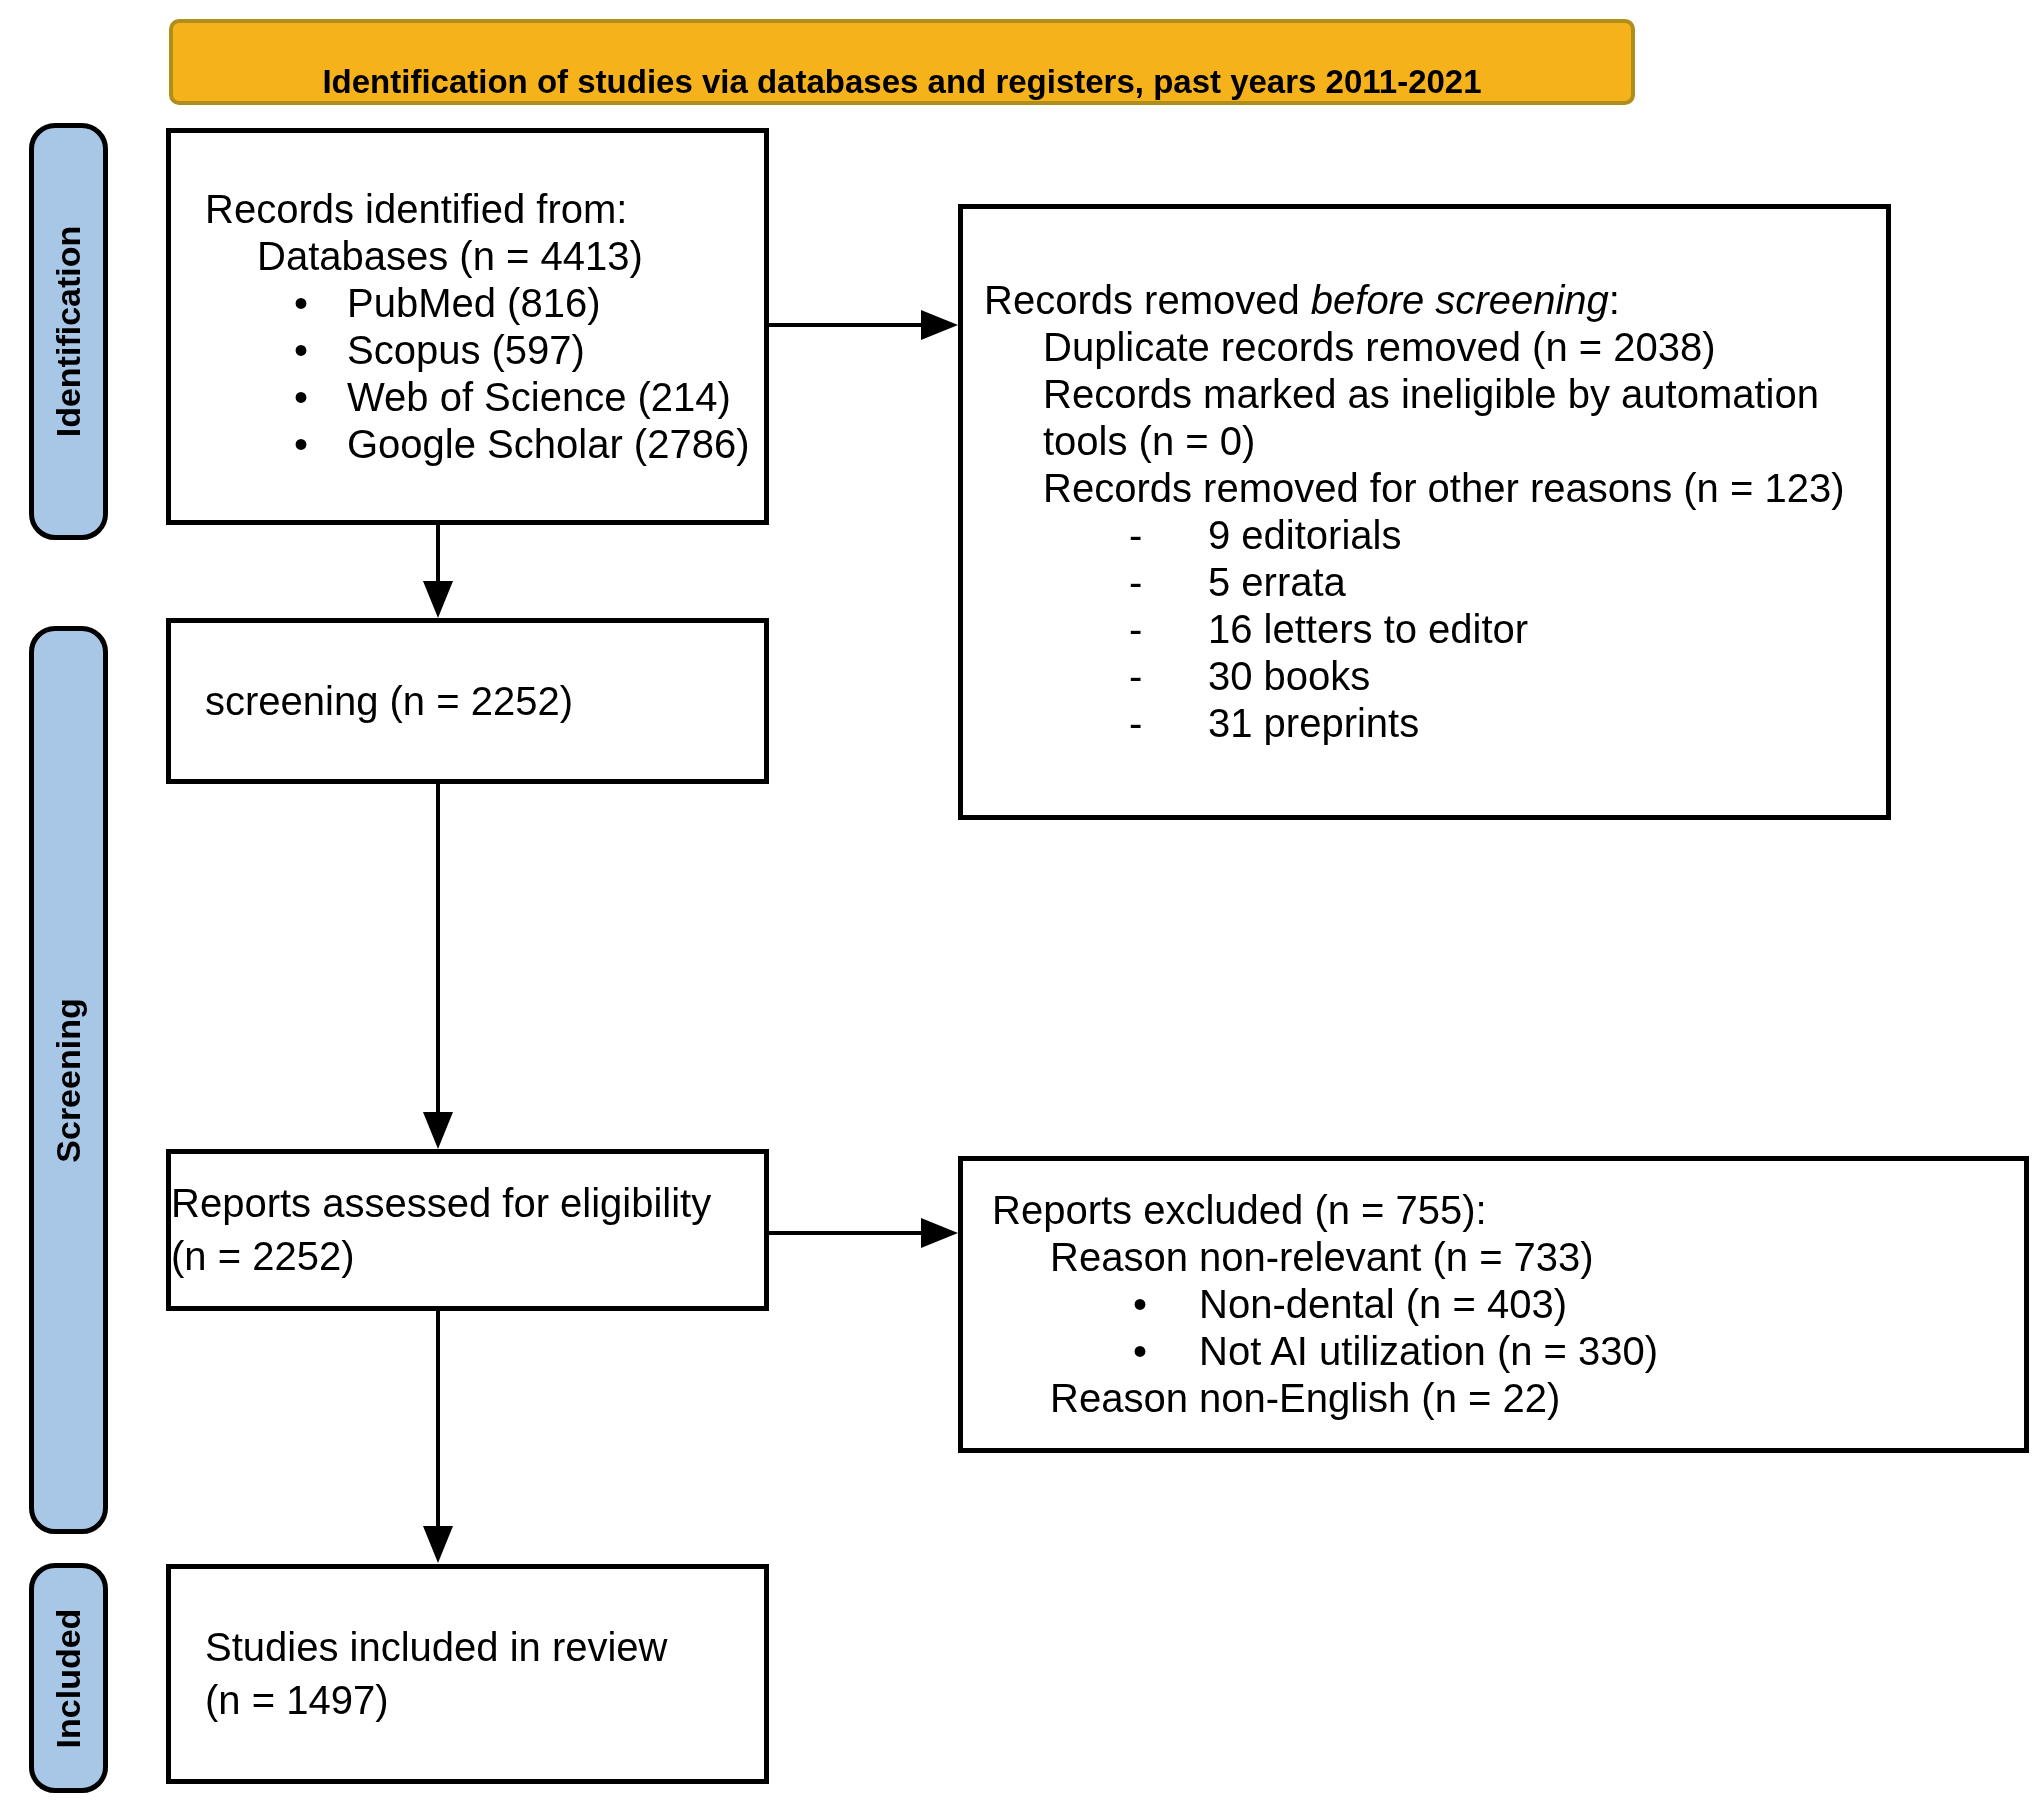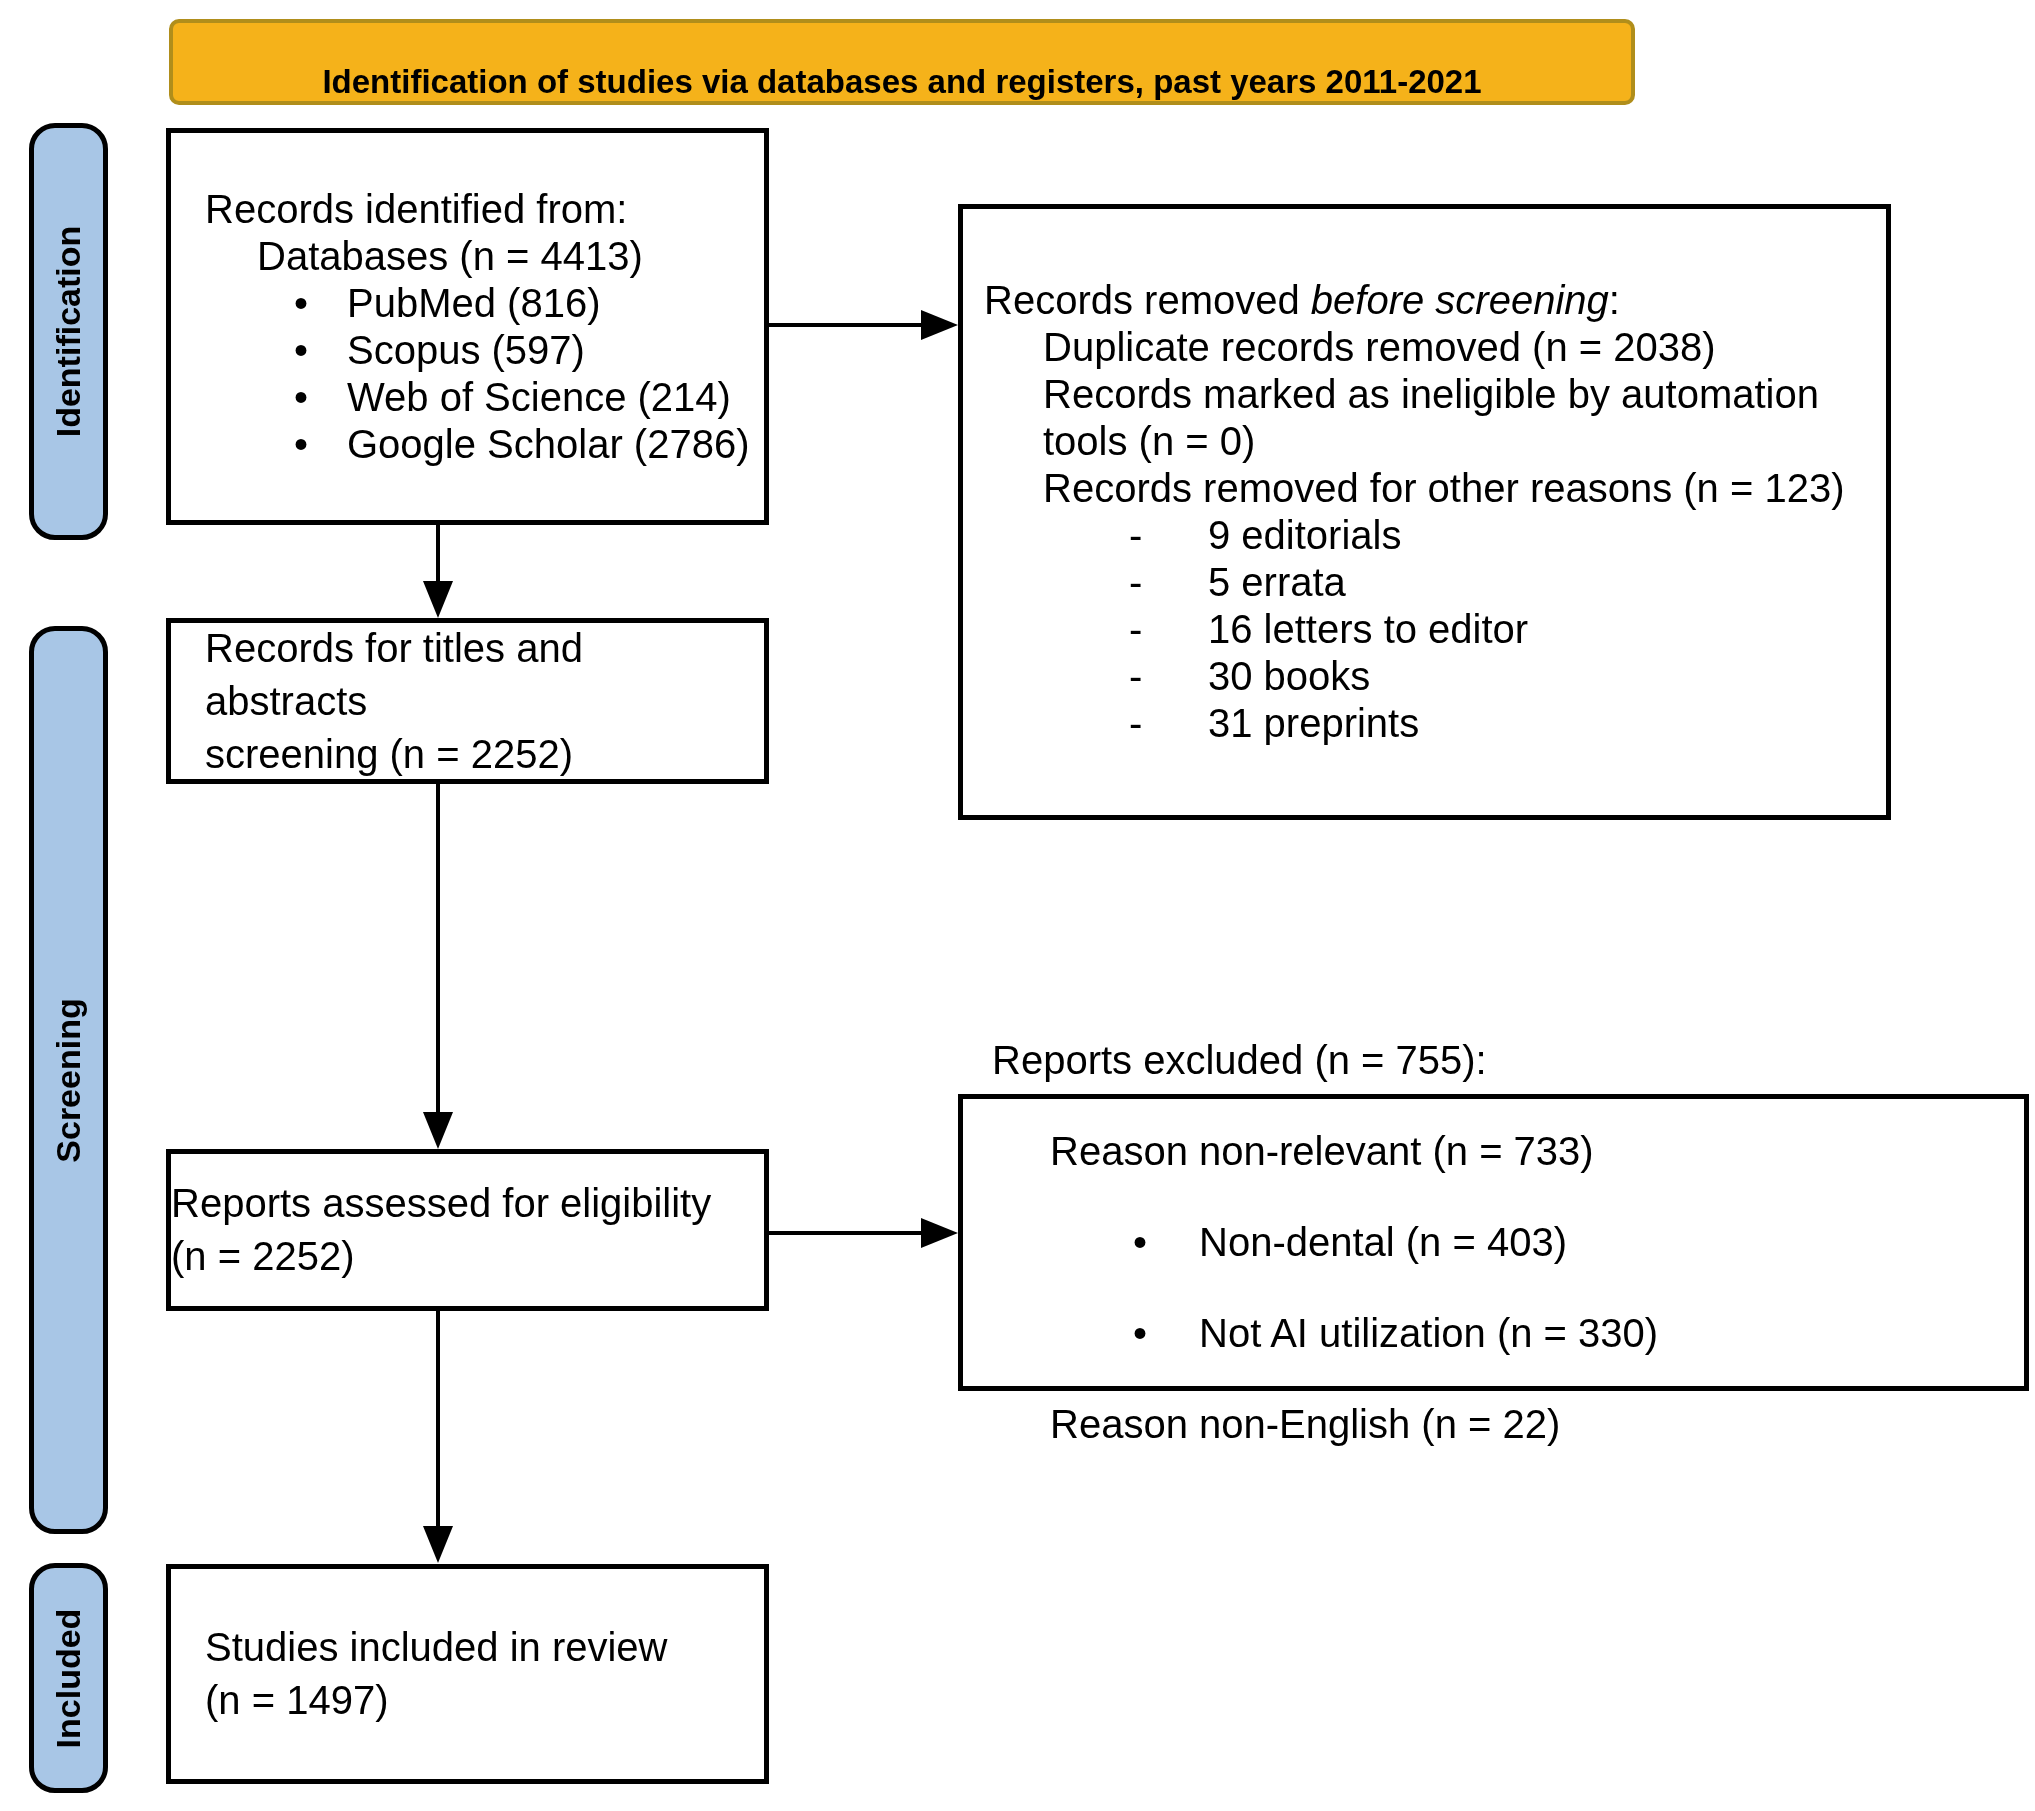--- a/index.html
+++ b/index.html
@@ -73,21 +73,21 @@
     font-size: 40px;
     line-height: 47px;
   }
   .box .line { display: block; }
   .twoline { line-height: 53px; }
 
   #box-identified     { left: 166px;  top: 128px;  width: 603px; height: 397px;  padding-left: 34px; padding-right: 10px; }
   #box-removed        { left: 958px; top: 204px;  width: 933px; height: 616px; padding-left: 21px; padding-right: 10px; }
   #box-title-abstract { left: 166px;  top: 618px; width: 603px; height: 166px;  padding-left: 34px; padding-right: 10px; }
   #box-assessed       { left: 166px;  top: 1149px; width: 603px; height: 162px;  padding-right: 10px; }
-  #box-excluded       { left: 958px; top: 1094px; width: 1071px; height: 297px;  padding-left: 29px; padding-right: 24px; gap: 44px; }
+  #box-excluded       { left: 958px; top: 1156px; width: 1071px; height: 297px;  padding-left: 29px; padding-right: 24px; }
   #box-included       { left: 166px;  top: 1564px; width: 603px; height: 220px;  padding-left: 34px; padding-right: 10px; }
 
   
   #box-identified .ind      { padding-left: 52px; }
   #box-identified .li       { padding-left: 89px; }
   #box-identified .li .m    { display: inline-block; width: 53px; }
 
   #box-removed .ind         { padding-left: 59px; }
   #box-removed .li          { padding-left: 145px; }
   #box-removed .li .m       { display: inline-block; width: 79px; }
@@ -207,23 +207,20 @@
     <div class="line li">
       <span class="m">-</span><span>30 books</span>
     </div>
     <div class="line li">
       <span class="m">-</span><span>31 preprints</span>
     </div>
   </div>
 
   <div class="box twoline" id="box-title-abstract">
     <div class="line">
-      <span>Records for titles and abstracts</span>
-    </div>
-    <div class="line">
       <span>screening (n = 2252)</span>
     </div>
   </div>
 
   <div class="box twoline" id="box-assessed">
     <div class="line">
       <span>Reports assessed for eligibility</span>
     </div>
     <div class="line">
       <span>(n = 2252)</span>

